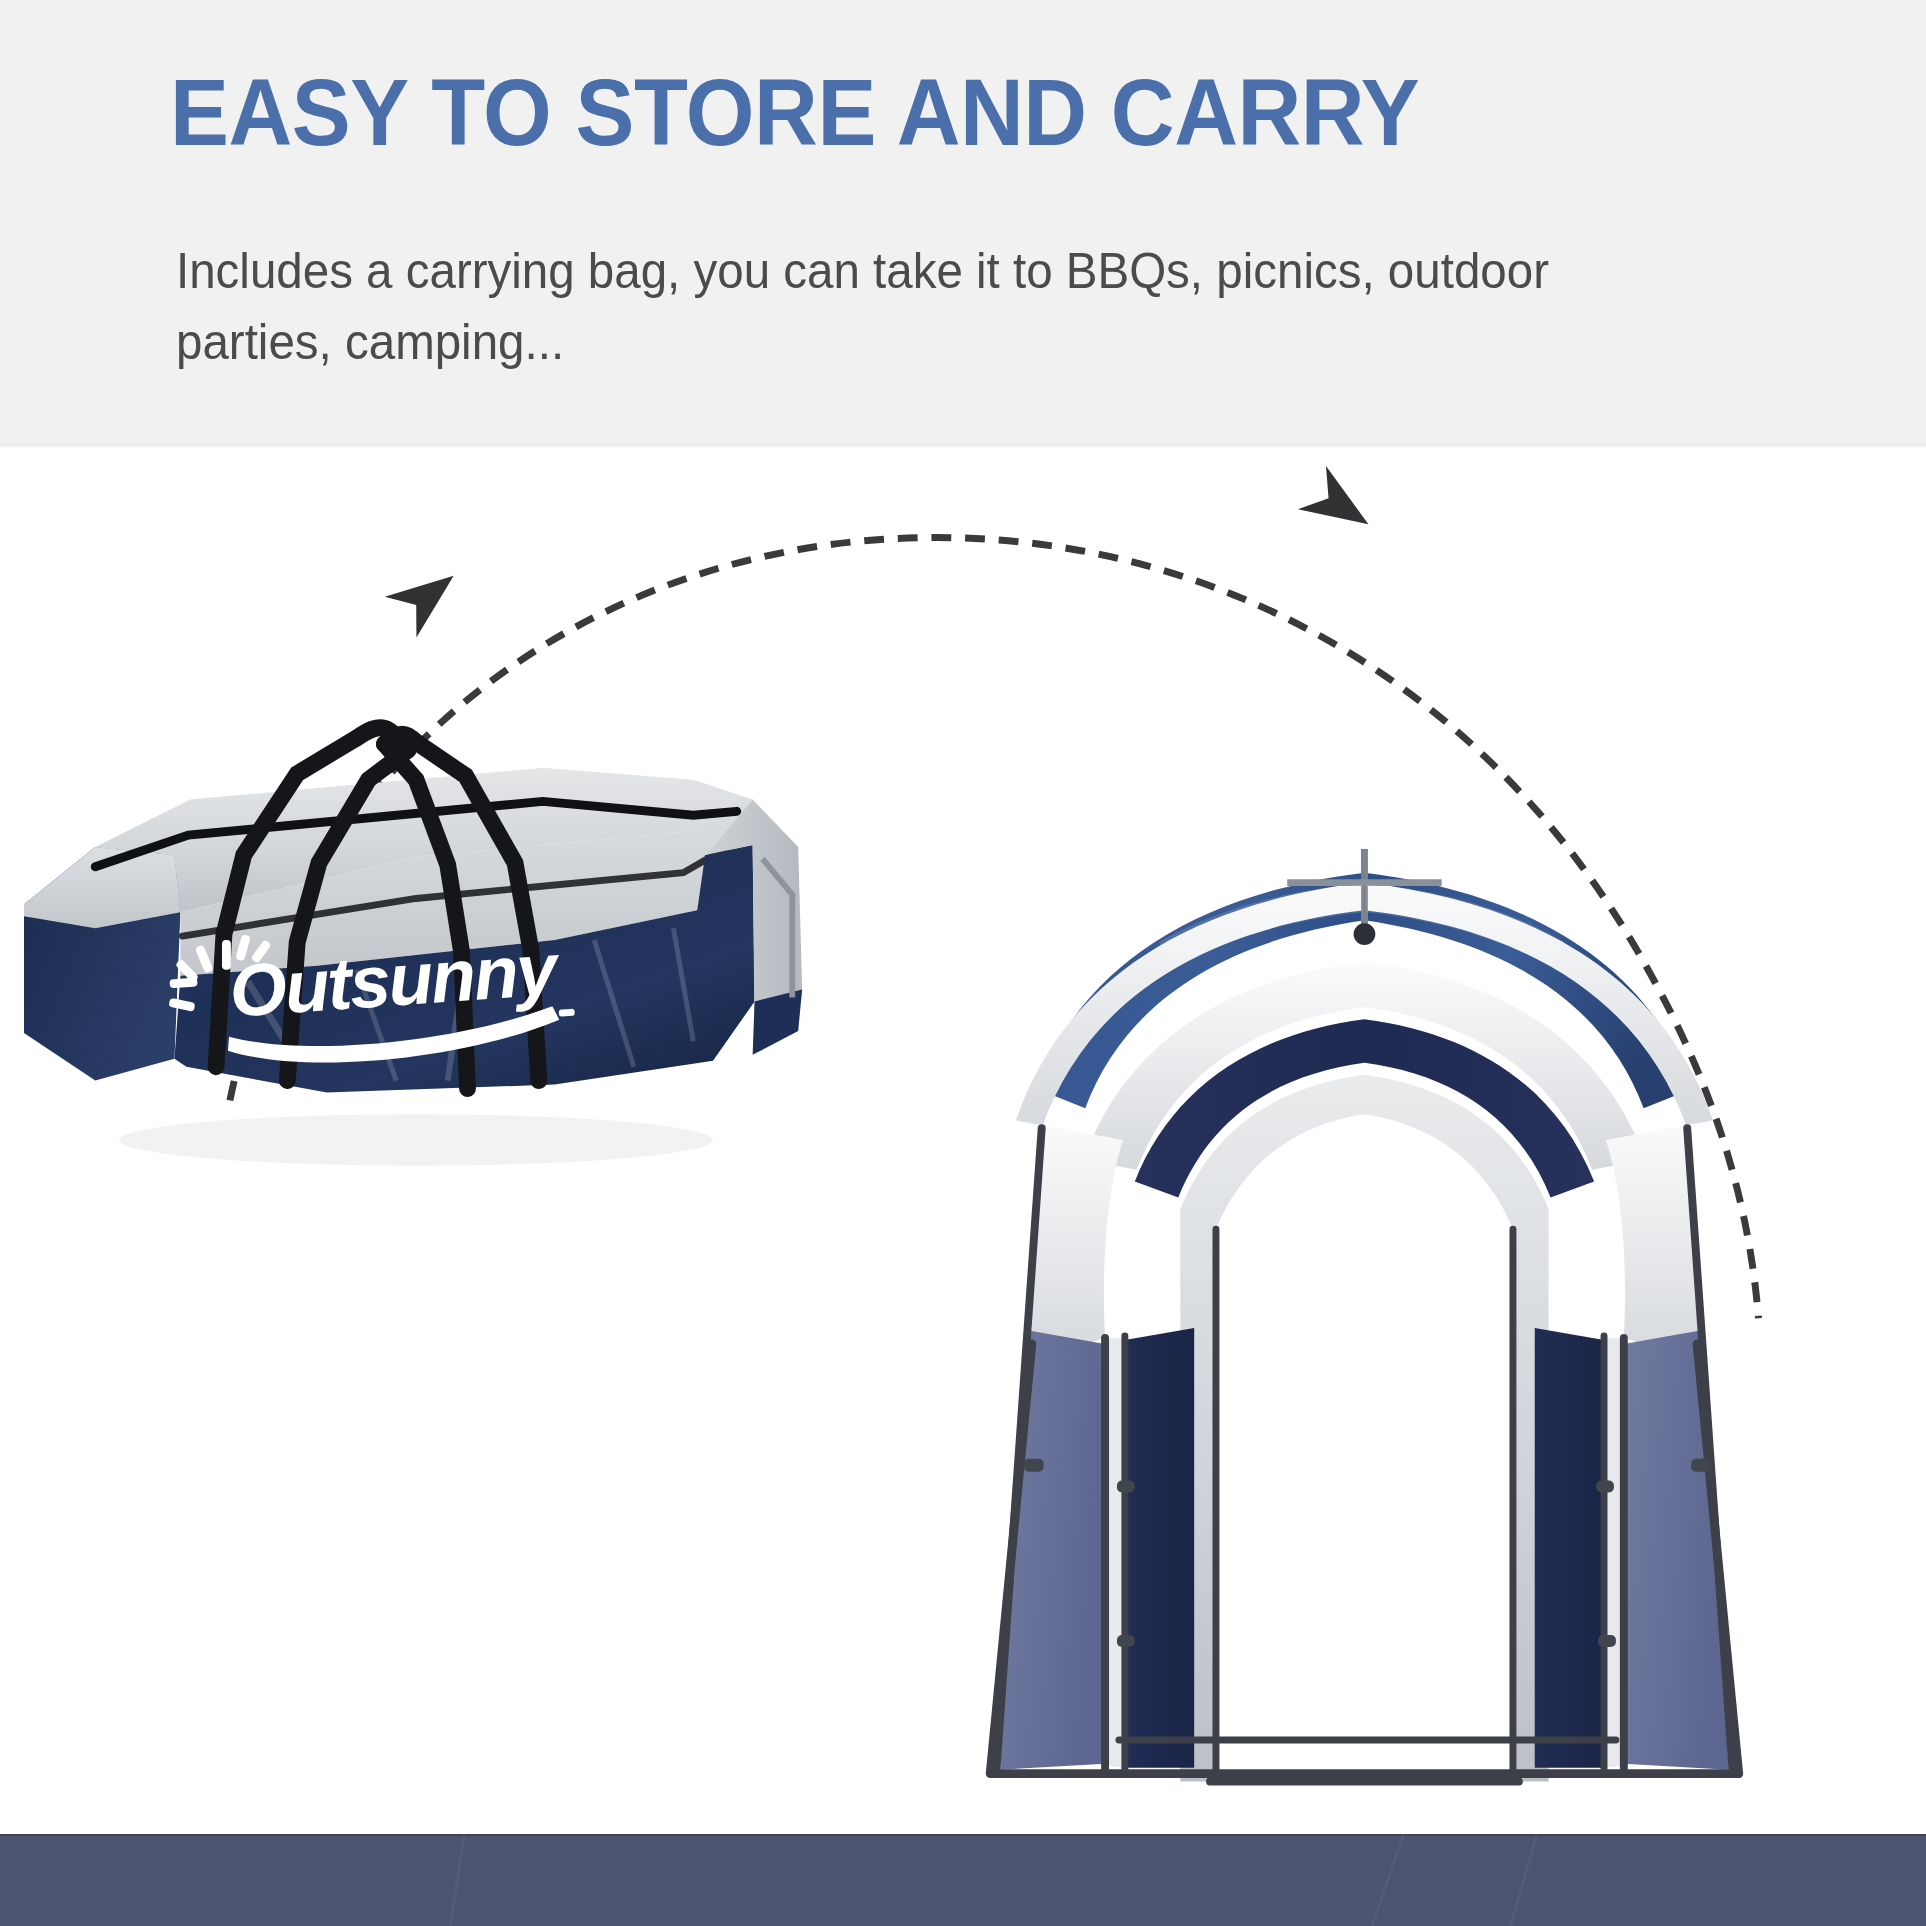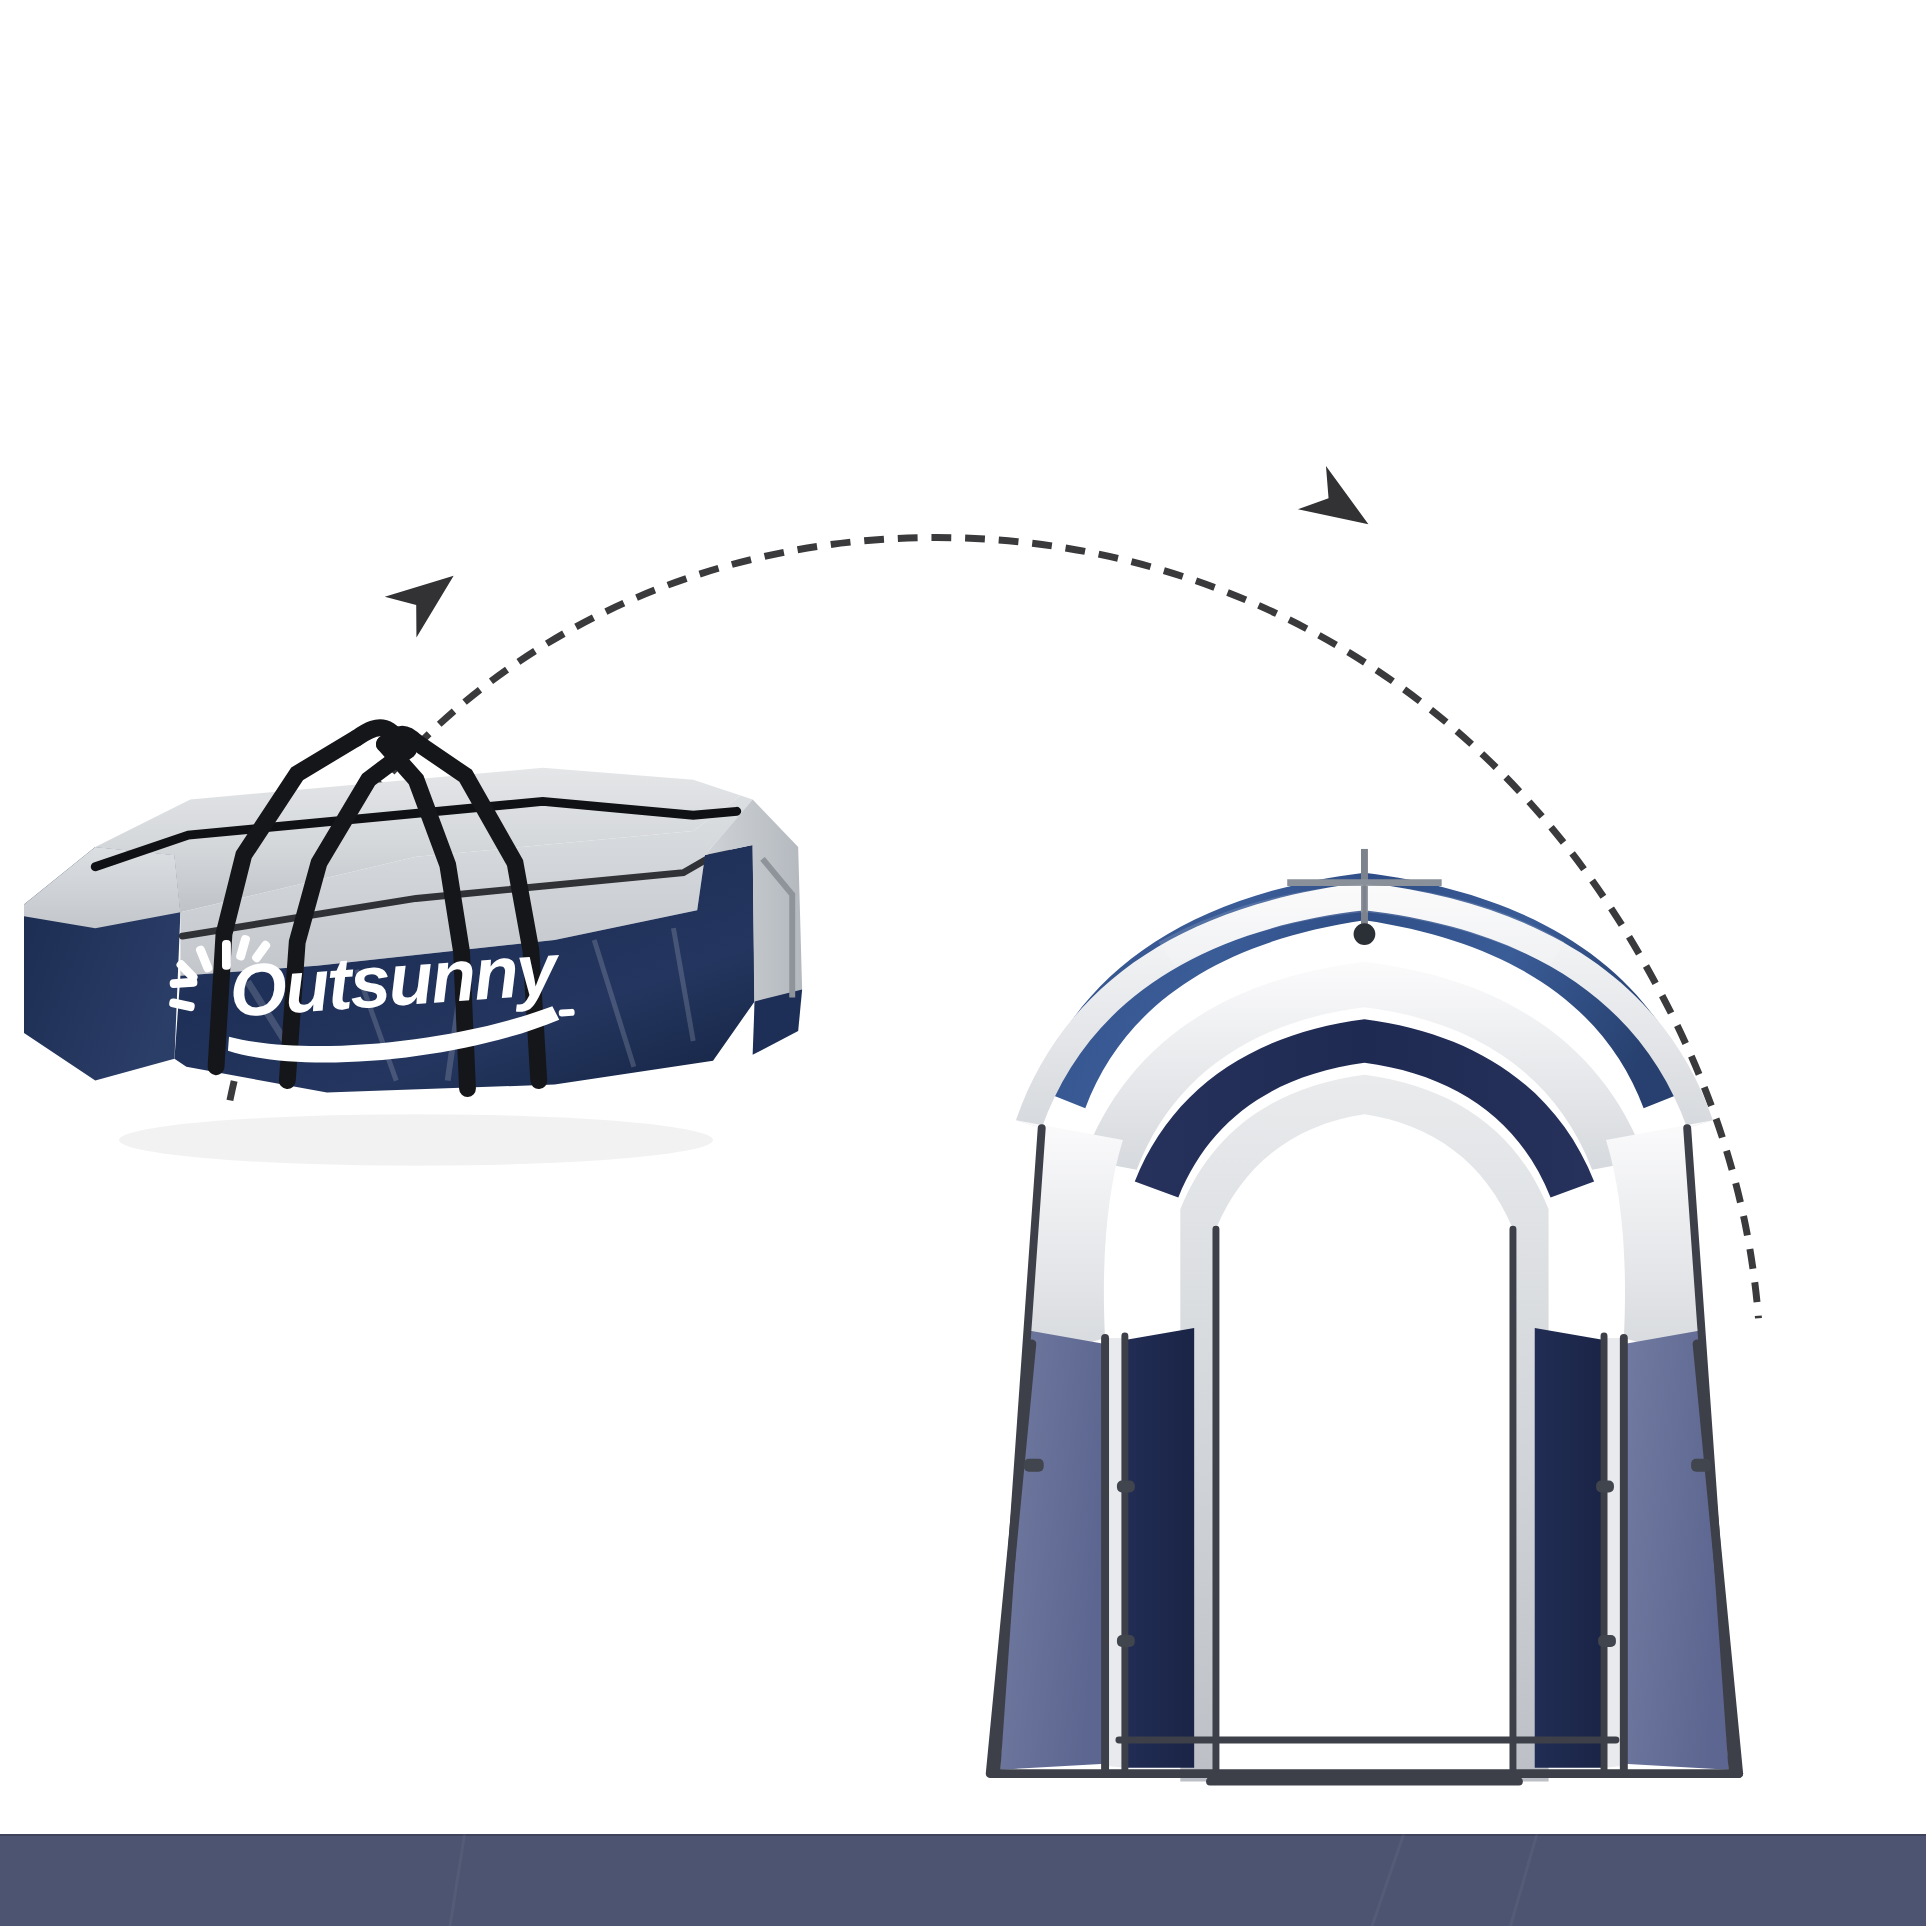--- a/index.html
+++ b/index.html
@@ -105,20 +105,24 @@
     height: 158px;
     background: rgba(255,255,255,0.045);
     transform-origin: top center;
   }
 </style>
 </head>
 <body>
 
 <div id="page">
 
+  <div id="header-band">
+    <div id="headline">EASY TO STORE AND CARRY</div>
+    <div id="subtitle">Includes a carrying bag, you can take it to BBQs, picnics, outdoor parties, camping...</div>
+  </div>
 
   <div id="stage">
 
     <svg id="arc-layer" viewBox="0 0 1946 1400">
       <g>
         <path d="M 232 660 C 300 330, 560 128, 860 96
                  C 1160 64, 1480 200, 1660 520
                  C 1740 660, 1768 780, 1776 880" fill="none" stroke="#3a3a3c" stroke-width="7" stroke-dasharray="20 14" stroke-linecap="butt"></path>
       </g>
 

